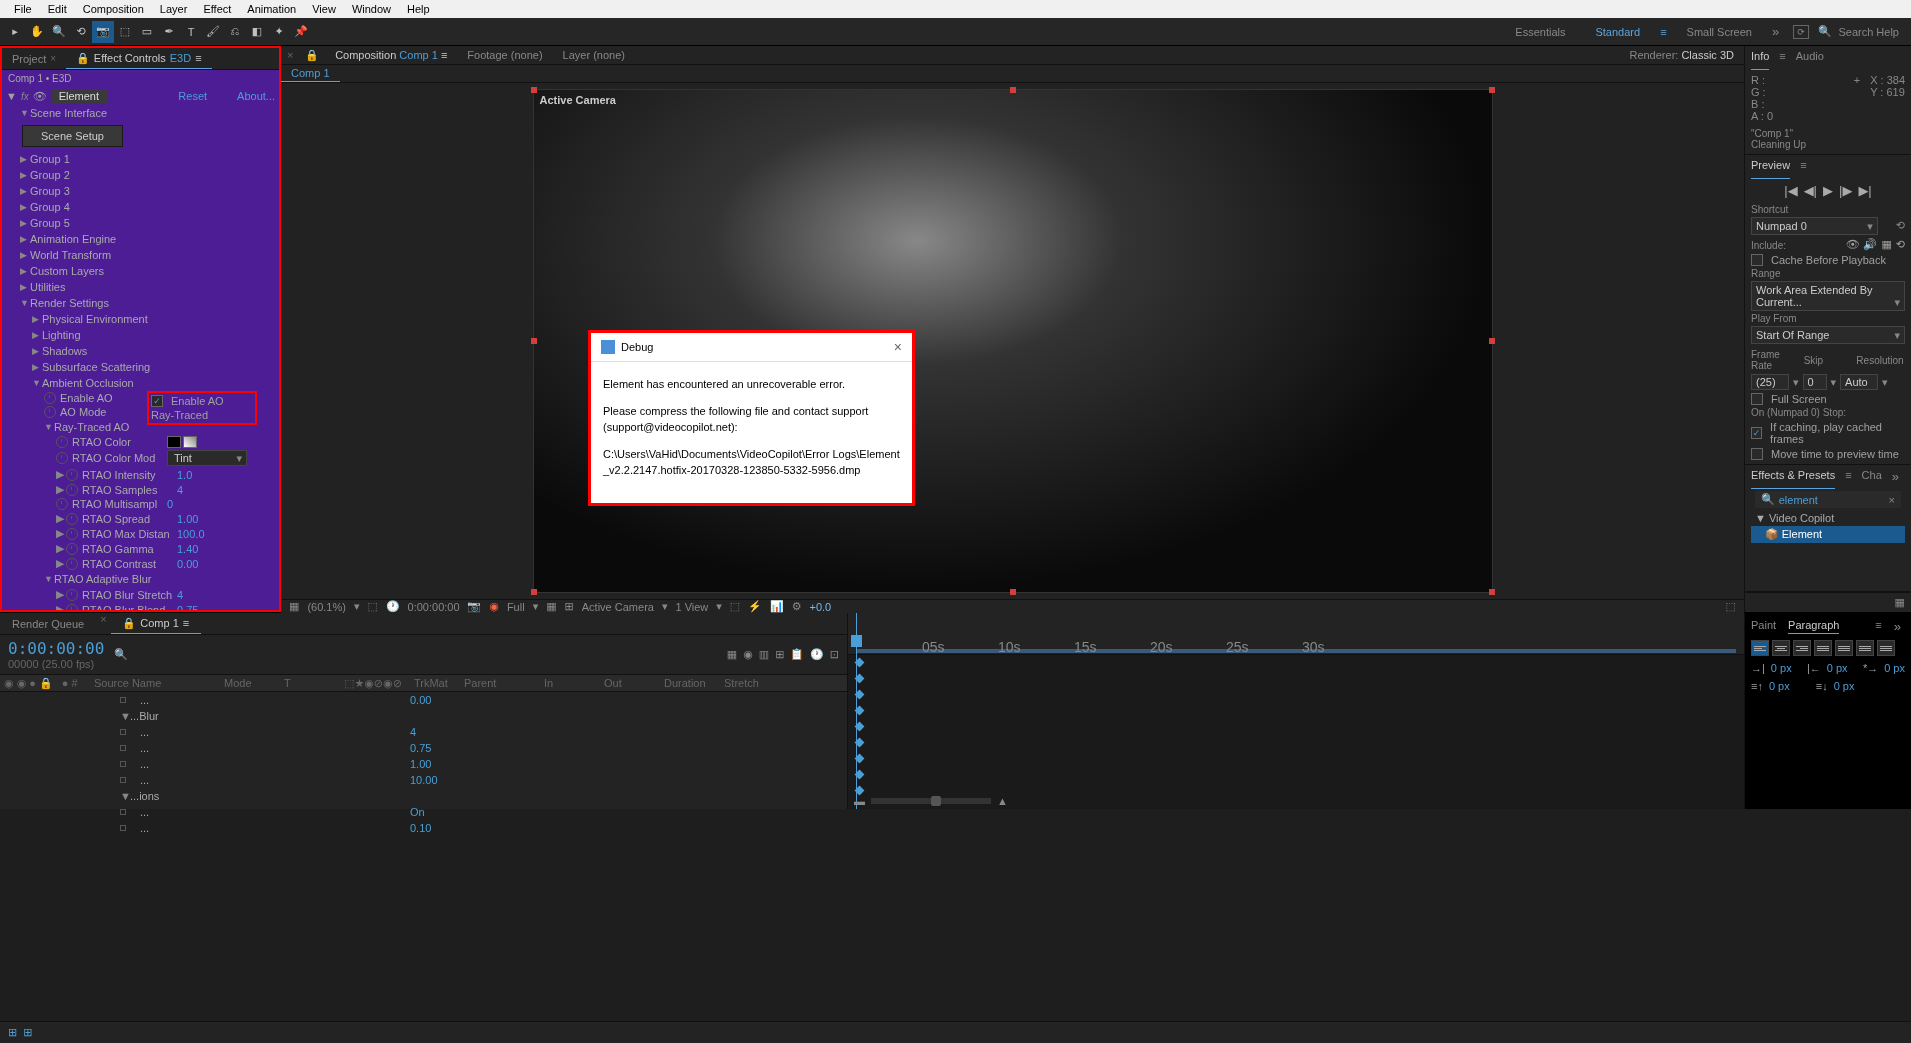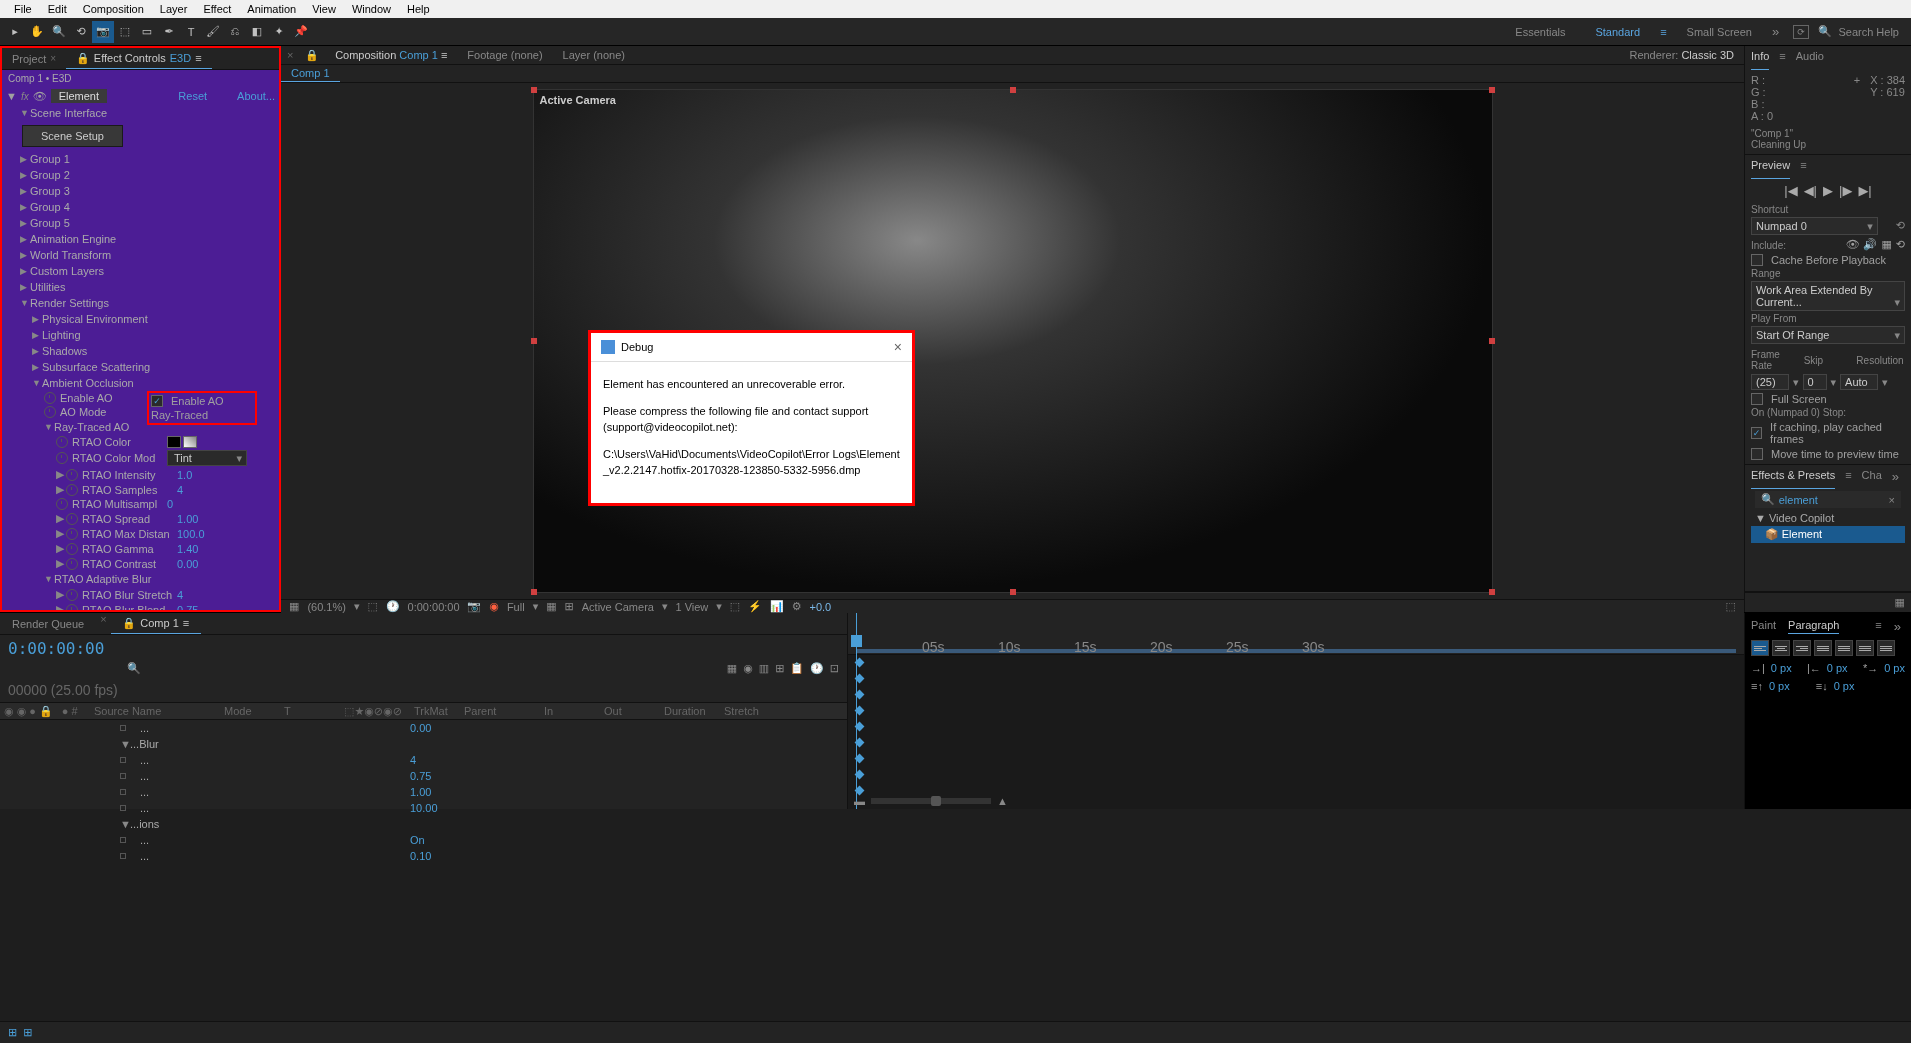--- a/index.html
+++ b/index.html
@@ -84,21 +84,21 @@
 .r-dropdown::after { content: "▾"; position: absolute; right: 4px; color: #888; }
 .r-row { display: flex; align-items: center; gap: 4px; margin-top: 3px; }
 .r-small-input { background: #2a2a2a; border: 1px solid #444; padding: 1px 4px; color: #ccc; width: 38px; }
 .timeline-area { height: 197px; background: #1e1e1e; display: flex; border-top: 1px solid #000; }
 .timeline-left { width: 848px; background: #232323; border-right: 1px solid #111; }
 .tl-tabs { display: flex; background: #232323; height: 22px; border-bottom: 1px solid #111; }
 .tl-tab { padding: 3px 12px; color: #888; cursor: pointer; display: flex; align-items: center; gap: 4px; }
 .tl-tab.active { color: #ccc; border-bottom: 1px solid #5aa5e0; }
 .timecode-row { display: flex; align-items: center; padding: 4px 8px; gap: 10px; }
 .timecode { color: #4a9fd8; font-size: 16px; font-family: monospace; }
-.timecode-sub { color: #666; font-size: 14px; margin-top: 24px; }
+.timecode-sub { color: #666; font-size: 11px; }
 .tl-icons { margin-left: auto; display: flex; gap: 6px; color: #888; }
 .tl-header-row { display: flex; background: #2a2a2a; height: 18px; border-top: 1px solid #111; border-bottom: 1px solid #111; align-items: center; padding: 0 4px; font-size: 9px; color: #666; }
 .tl-header-row span:nth-child(1) { width: 90px; }
 .tl-header-row span:nth-child(2) { width: 130px; }
 .tl-header-row span:nth-child(3) { width: 60px; }
 .tl-header-row span:nth-child(4) { width: 60px; }
 .tl-header-row span:nth-child(5) { width: 120px; }
 .tl-header-row span:nth-child(6) { width: 80px; }
 .tl-header-row span:nth-child(7) { width: 60px; }
 .tl-header-row span:nth-child(8) { width: 60px; }

